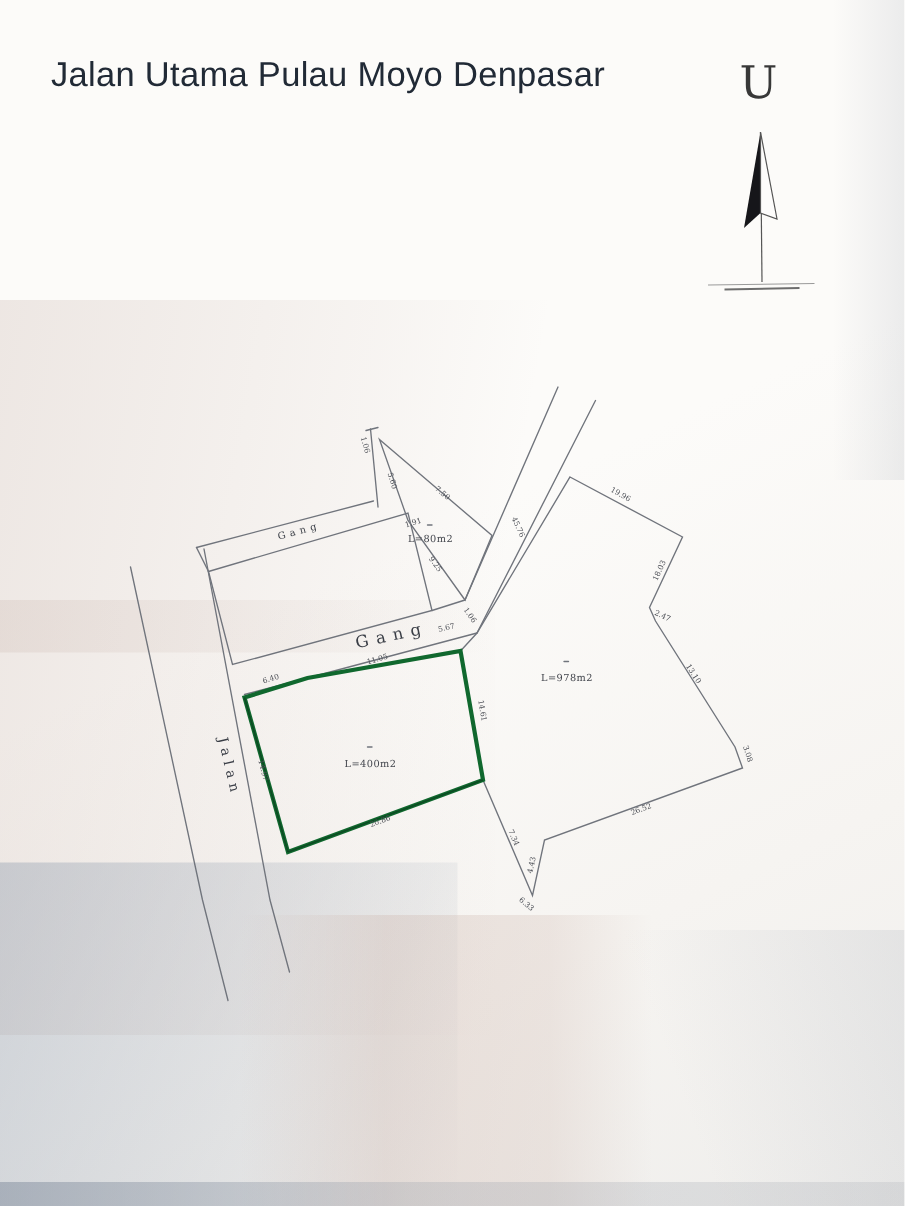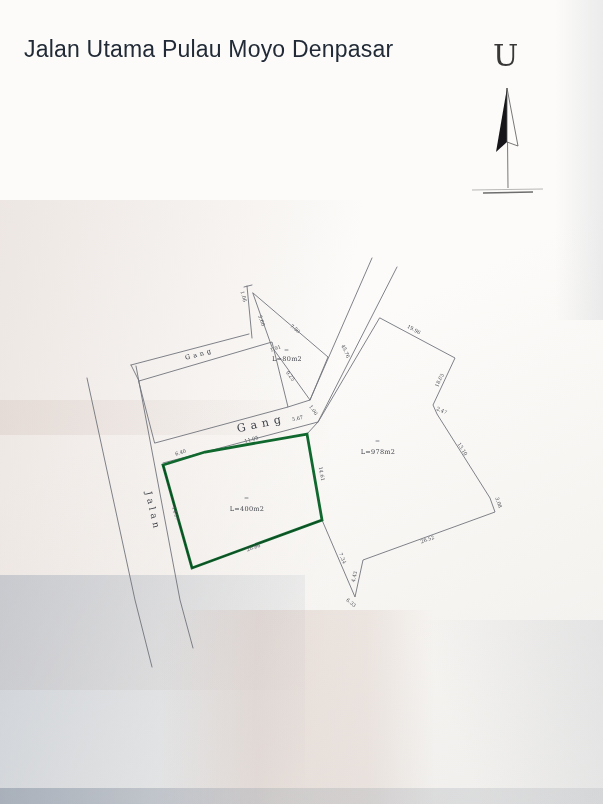--- a/index.html
+++ b/index.html
@@ -17,21 +17,21 @@
        background:linear-gradient(110deg,rgba(154,165,180,.45),rgba(154,165,180,.15) 75%,rgba(154,165,180,0));}
   .sh4{left:160px;top:610px;width:275px;height:194px;
        background:linear-gradient(90deg,rgba(206,184,175,0),rgba(206,184,175,.35) 35%,rgba(206,184,175,.28) 75%,rgba(206,184,175,0));}
   .sh5{left:400px;top:620px;width:203px;height:184px;
        background:linear-gradient(250deg,rgba(170,176,186,.22),rgba(170,176,186,0) 70%);}
   .sh6{left:0;top:788px;width:603px;height:16px;
        background:linear-gradient(90deg,rgba(126,138,155,.50),rgba(150,158,170,.28) 45%,rgba(160,164,172,.22));}
   .sh7{right:0;top:0;width:48px;height:320px;
        background:linear-gradient(270deg,rgba(200,203,208,.32),rgba(200,203,208,0));}
   .title{
-    position:absolute;left:24px;top:36px;z-index:5;
+    position:absolute;left:34px;top:36px;z-index:5;
     font-size:23px;font-weight:500;color:#212a36;letter-spacing:.2px;
   }
   .north-u{
     position:absolute;left:493px;top:38px;z-index:5;
     font-family:"DejaVu Serif",serif;font-size:30px;color:#383838;
   }
   svg.map{position:absolute;left:0;top:0;z-index:3;}
   .ln{stroke:#70747c;stroke-width:.9;fill:none;stroke-linecap:round;}
   .green{stroke:#10682e;stroke-width:2.8;fill:none;stroke-linejoin:miter;}
   .inked{stroke:#0b3d1d;stroke-width:1.1;opacity:.65;fill:none;}

